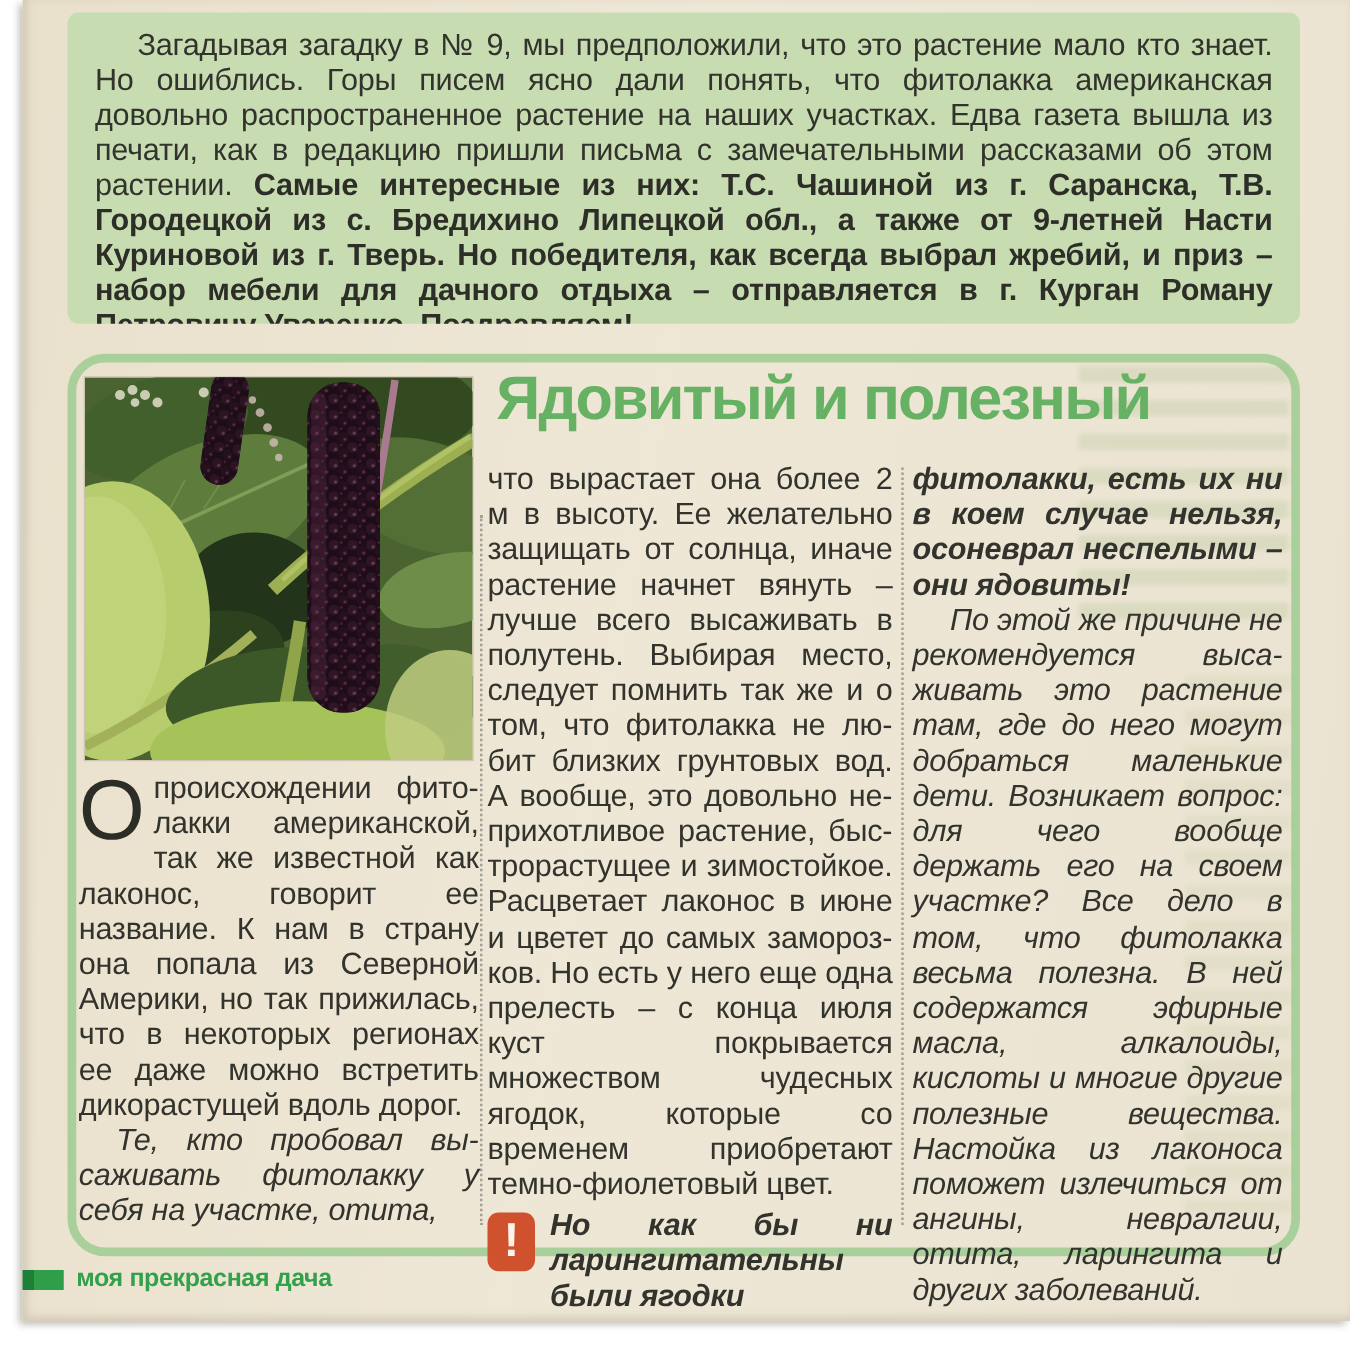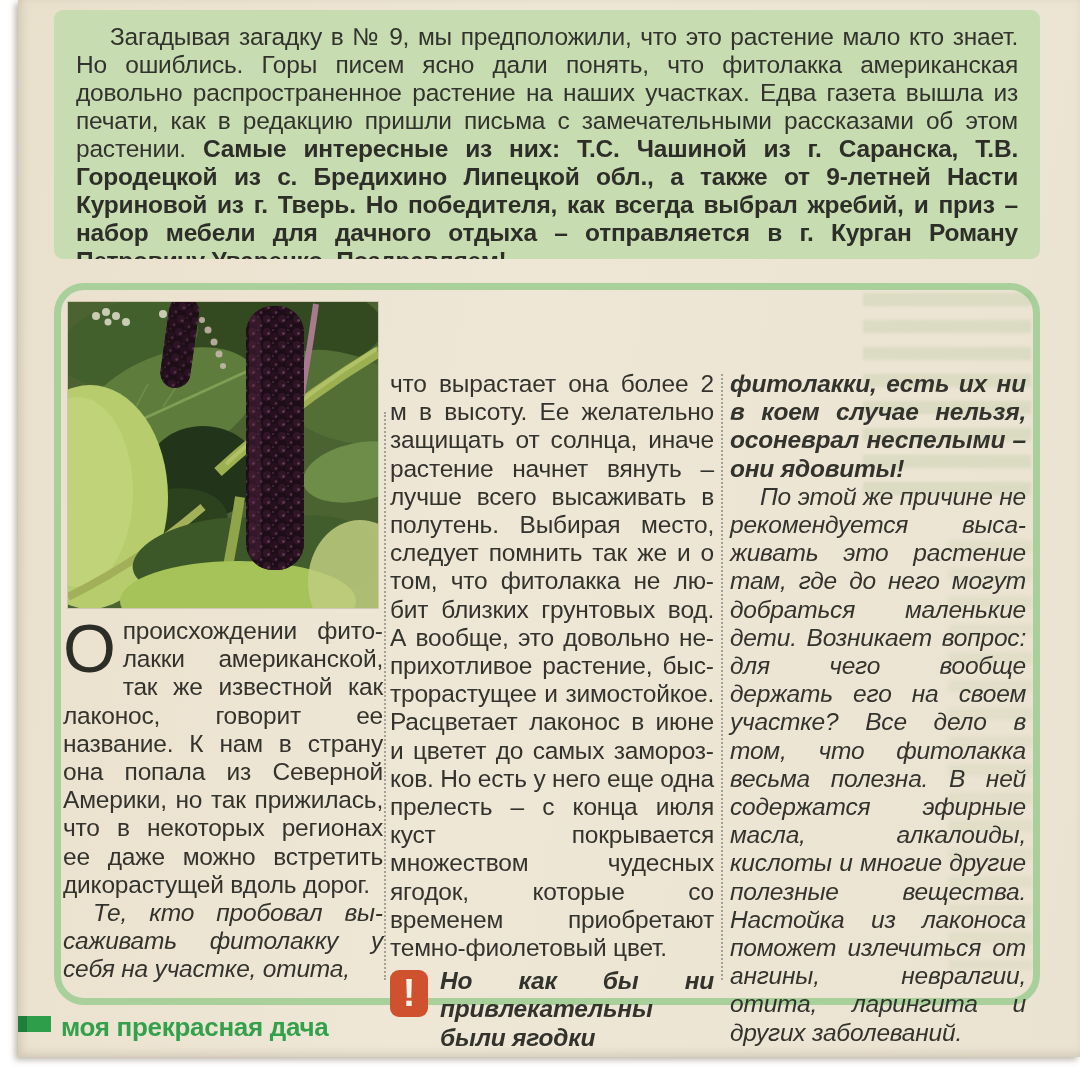--- a/index.html
+++ b/index.html
@@ -76,21 +76,21 @@
   .sep{position:absolute;width:0;border-left:2px dotted #a3a096;}
   .sep-1{left:366px;top:412px;height:568px;}
   .sep-2{left:703px;top:374px;height:606px;}
   
   .footer-bar{
     position:absolute;left:0;top:1016px;width:33px;height:16px;
     background:linear-gradient(90deg,#1d8038 0 9px,#2f9e4a 9px);
   }
   .footer-label{
     position:absolute;left:43px;top:1012px;
-    font-size:26px;font-weight:bold;color:#33a14b;letter-spacing:-0.3px;
+    font-size:20px;font-weight:bold;color:#33a14b;letter-spacing:-0.3px;
   }
 </style>
 </head>
 <body>
 
 <div class="page">
 
   <section class="intro">
     <p><span>Загадывая загадку в № 9, мы предположили, что это растение мало кто знает. Но ошиб­лись. Горы писем ясно дали понять, что фитолакка американская довольно распростра­ненное растение на наших участках. Едва газета вышла из печати, как в редакцию пришли письма с замечательными рассказами об этом растении. </span><b>Самые интересные из них: Т.С. Чашиной из г. Саранска, Т.В. Городецкой из с. Бредихино Липецкой обл., а так­же от 9-летней Насти Куриновой из г. Тверь. Но победителя, как всегда выбрал жре­бий, и приз – набор мебели для дачного отдыха – отправляется в г. Курган Роману Петровичу Уваренко. Поздравляем!</b></p>
   </section>
@@ -155,34 +155,35 @@
           <circle cx="134" cy="18" r="3"></circle>
       </g>
       <g>
         <rect x="178" y="4" width="58" height="264" rx="27" fill="#190b14"></rect>
         <rect x="178" y="4" width="58" height="264" rx="27" fill="url(#berries)"></rect>
         <rect x="181" y="12" width="12" height="246" rx="6" fill="#5a2a45" opacity=".35"></rect>
       </g>
     </svg>
   </div>
 
+  <h1 class="title">Ядовитый и полезный</h1>
 
   <div class="sep sep-1"></div>
   <div class="sep sep-2"></div>
 
   <div class="col col-left">
     <p><span class="dropcap">О</span><span>происхождении фито­лакки американской, так же известной как лако­нос, говорит ее название. К нам в страну она попала из Северной Америки, но так прижилась, что в не­которых регионах ее даже можно встретить дикорас­тущей вдоль дорог.</span></p>
     <p class="indent">Те, кто пробовал вы­саживать фитолакку у себя на участке, отита,</p>
   </div>
 
   <div class="col col-mid">
     <p>что вырастает она более 2 м в высоту. Ее желательно защищать от солнца, ина­че растение начнет вянуть – лучше всего высаживать в полутень. Выбирая место, следует помнить так же и о том, что фитолакка не лю­бит близких грунтовых вод. А вообще, это довольно не­прихотливое растение, быс­трорастущее и зимостойкое. Расцветает лаконос в июне и цветет до самых замороз­ков. Но есть у него еще одна прелесть – с конца июля куст покрывается множеством чудесных ягодок, которые со временем приобретают темно-фиолетовый цвет.</p>
     <div class="warn-row">
       <div class="warn-icon">!</div>
-      <p class="warn-text">Но как бы ни привлека­тельны были ягодки</p>
+      <p class="warn-text">Но как бы ни ларингита­тельны были ягодки</p>
     </div>
   </div>
 
   <div class="col col-right">
     <p class="warn-cont">фитолакки, есть их ни в коем случае нельзя, осо­неврал неспелыми – они ядовиты!</p>
     <p class="indent">По этой же причине не рекомендуется выса­живать это растение там, где до него могут доб­раться маленькие дети. Возникает вопрос: для чего вообще держать его на своем участке? Все дело в том, что фитолак­ка весьма полезна. В ней содержатся эфирные мас­ла, алкалоиды, кислоты и многие другие полезные вещества. Настойка из лаконоса поможет изле­читься от ангины, неврал­гии, отита, ларингита и других заболеваний.</p>
   </div>
 
   <div class="footer-bar"></div>
   <div class="footer-label">моя прекрасная дача</div>

